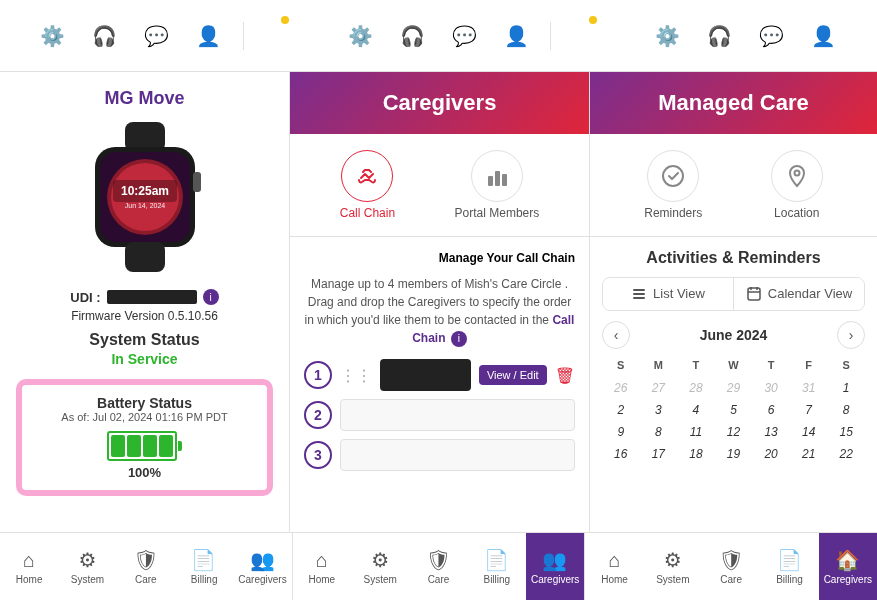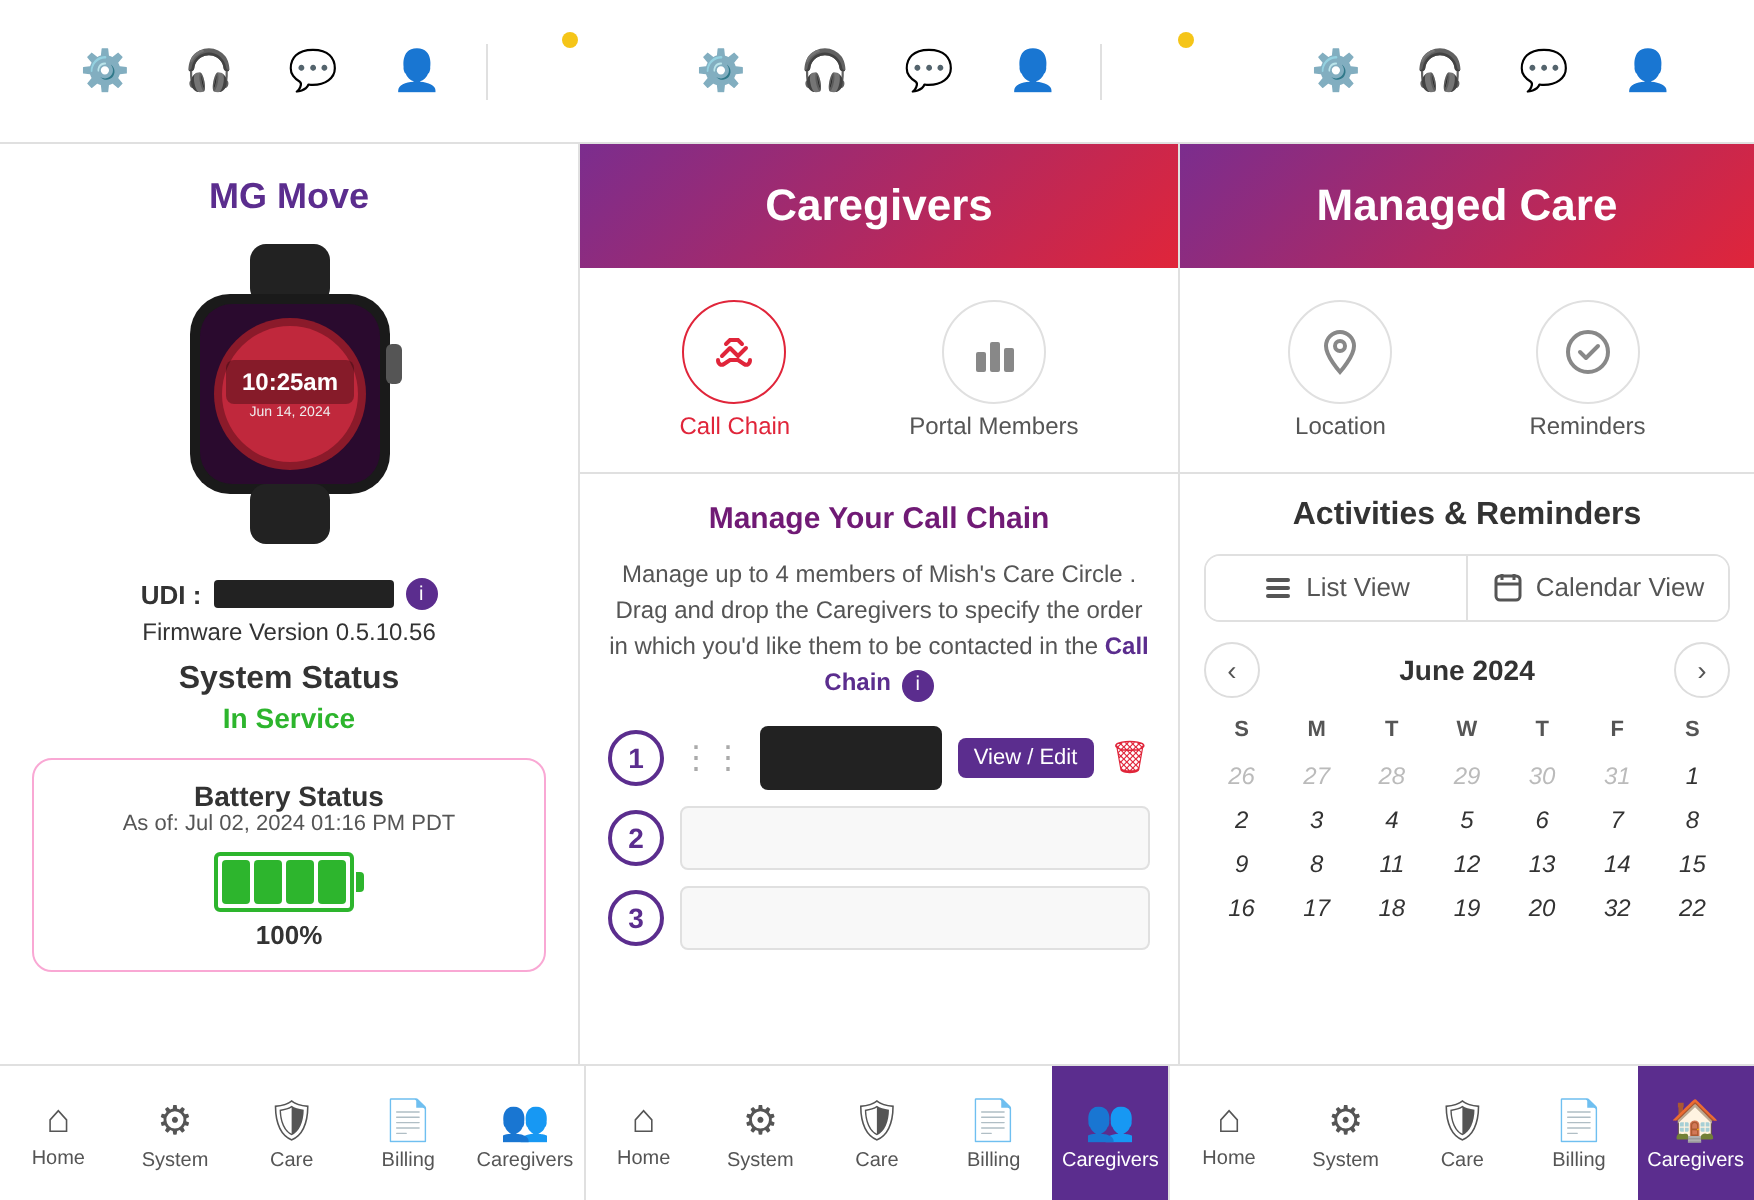--- a/index.html
+++ b/index.html
@@ -18,37 +18,37 @@
     .left-panel { width: 290px; background: #fff; padding: 16px; display: flex; flex-direction: column; align-items: center; border-right: 1px solid #e0e0e0; }
     .panel-title { font-size: 18px; font-weight: 700; color: #5b2d8e; margin-bottom: 8px; }
     .watch-container { width: 140px; height: 160px; display: flex; align-items: center; justify-content: center; margin-bottom: 12px; }
     .udi-row { display: flex; align-items: center; gap: 6px; margin-bottom: 4px; }
     .udi-label { font-size: 13px; color: #333; font-weight: 600; }
     .udi-value { background: #222; color: #222; width: 90px; height: 14px; border-radius: 2px; }
     .info-icon { width: 16px; height: 16px; border-radius: 50%; background: #5b2d8e; color: #fff; font-size: 10px; display: flex; align-items: center; justify-content: center; cursor: pointer; }
     .firmware-text { font-size: 12px; color: #333; margin-bottom: 8px; }
     .system-status-title { font-size: 16px; font-weight: 700; color: #333; margin-bottom: 2px; }
     .status-in-service { font-size: 14px; font-weight: 600; color: #2db52d; margin-bottom: 12px; }
-    .battery-box { border: 1px solid #f9a8d4; border-radius: 10px; padding: 10px 16px; width: 100%; text-align: center; }
+    .battery-box { border: 6px solid #f9a8d4; border-radius: 10px; padding: 10px 16px; width: 100%; text-align: center; }
     .battery-title { font-size: 14px; font-weight: 700; color: #333; }
     .battery-date { font-size: 11px; color: #555; margin-bottom: 8px; }
     .battery-icon { display: flex; align-items: center; justify-content: center; gap: 2px; margin-bottom: 4px; }
     .battery-bar { width: 14px; height: 22px; background: #2db52d; border-radius: 2px; }
 
     
     .mid-panel { width: 300px; background: #f8f8f8; display: flex; flex-direction: column; border-right: 1px solid #e0e0e0; }
     .caregivers-header { background: linear-gradient(135deg, #7b2d8e, #e0253a); color: #fff; text-align: center; padding: 18px; font-size: 22px; font-weight: 700; }
     .mid-icons-row { display: flex; justify-content: space-around; padding: 16px 20px; background: #fff; border-bottom: 1px solid #e0e0e0; }
     .mid-icon-item { display: flex; flex-direction: column; align-items: center; gap: 4px; cursor: pointer; }
     .mid-icon-item .icon-circle { width: 52px; height: 52px; border-radius: 50%; border: 1px solid #e0e0e0; display: flex; align-items: center; justify-content: center; background: #fff; }
     .mid-icon-item span { font-size: 12px; color: #555; text-align: center; font-weight: 500; }
     .mid-icon-item.active span { color: #e0253a; }
     .mid-icon-item.active .icon-circle { border-color: #e0253a; }
     .call-chain-section { background: #fff; flex: 1; padding: 14px; overflow: hidden; }
-    .call-chain-title { font-size: 15px; font-weight: 700; color: #701a75; text-align: center; margin-bottom: 10px; }
+    .call-chain-title { font-size: 12px; font-weight: 700; color: #000000; text-align: right; margin-bottom: 10px; }
     .call-chain-desc { font-size: 12px; color: #555; text-align: center; line-height: 1.5; margin-bottom: 12px; }
     .call-chain-desc strong { color: #5b2d8e; }
     .chain-item { display: flex; align-items: center; gap: 8px; margin-bottom: 8px; }
     .chain-num { width: 28px; height: 28px; border-radius: 50%; border: 2px solid #5b2d8e; color: #5b2d8e; font-weight: 700; display: flex; align-items: center; justify-content: center; font-size: 14px; flex-shrink: 0; }
     .chain-drag { color: #aaa; font-size: 16px; cursor: grab; }
     .chain-name-box { flex: 1; height: 32px; background: #222; border-radius: 4px; }
     .chain-action-btn { background: #5b2d8e; color: #fff; border: none; border-radius: 4px; padding: 4px 8px; font-size: 11px; cursor: pointer; }
     .chain-delete { color: #e0253a; font-size: 16px; cursor: pointer; }
     .chain-empty { flex: 1; height: 32px; background: #f8f8f8; border: 1px solid #e0e0e0; border-radius: 4px; }
 
@@ -212,34 +212,34 @@
       </div>
     </div>
   </div>
 
   <div class="right-panel">
     <div class="managed-care-header">Managed Care</div>
     <div class="managed-icons-row">
       <div class="mid-icon-item">
         <div class="icon-circle">
           <svg width="28" height="28" viewBox="0 0 28 28" fill="none">
+            <circle cx="14" cy="14" r="10" stroke="#888" stroke-width="2"></circle>
+            <path d="M10 14l3 3 6-6" stroke="#888" stroke-width="2" stroke-linecap="round" stroke-linejoin="round"></path>
+          </svg>
+        </div>
+        <span>Reminders</span>
+      </div>
+      <div class="mid-icon-item">
+        <div class="icon-circle">
+          <svg width="28" height="28" viewBox="0 0 28 28" fill="none">
             <path d="M14 4C10.13 4 7 7.13 7 11c0 5.25 7 13 7 13s7-7.75 7-13c0-3.87-3.13-7-7-7z" stroke="#888" stroke-width="2"></path>
             <circle cx="14" cy="11" r="2.5" stroke="#888" stroke-width="2"></circle>
           </svg>
         </div>
         <span>Location</span>
-      </div>
-      <div class="mid-icon-item">
-        <div class="icon-circle">
-          <svg width="28" height="28" viewBox="0 0 28 28" fill="none">
-            <circle cx="14" cy="14" r="10" stroke="#888" stroke-width="2"></circle>
-            <path d="M10 14l3 3 6-6" stroke="#888" stroke-width="2" stroke-linecap="round" stroke-linejoin="round"></path>
-          </svg>
-        </div>
-        <span>Reminders</span>
       </div>
     </div>
     <div class="activities-section">
       <div class="activities-title">Activities &amp; Reminders</div>
       <div class="view-toggle">
         <button class="view-toggle-btn">
           <svg width="16" height="16" viewBox="0 0 16 16" fill="#555">
               <rect x="2" y="3" width="12" height="2" rx="1"></rect>
               <rect x="2" y="7" width="12" height="2" rx="1"></rect>
               <rect x="2" y="11" width="12" height="2" rx="1"></rect>
@@ -298,21 +298,21 @@
           <div class="cal-cell">13</div>
           <div class="cal-cell">14</div>
           <div class="cal-cell">15</div>
         </div>
         <div class="cal-row">
           <div class="cal-cell">16</div>
           <div class="cal-cell">17</div>
           <div class="cal-cell">18</div>
           <div class="cal-cell">19</div>
           <div class="cal-cell">20</div>
-          <div class="cal-cell">32</div>
+          <div class="cal-cell">21</div>
           <div class="cal-cell">22</div>
         </div>
       </div>
     </div>
   </div>
 </div>
 
 <div class="bottom-nav">
 
   <div class="nav-section">

